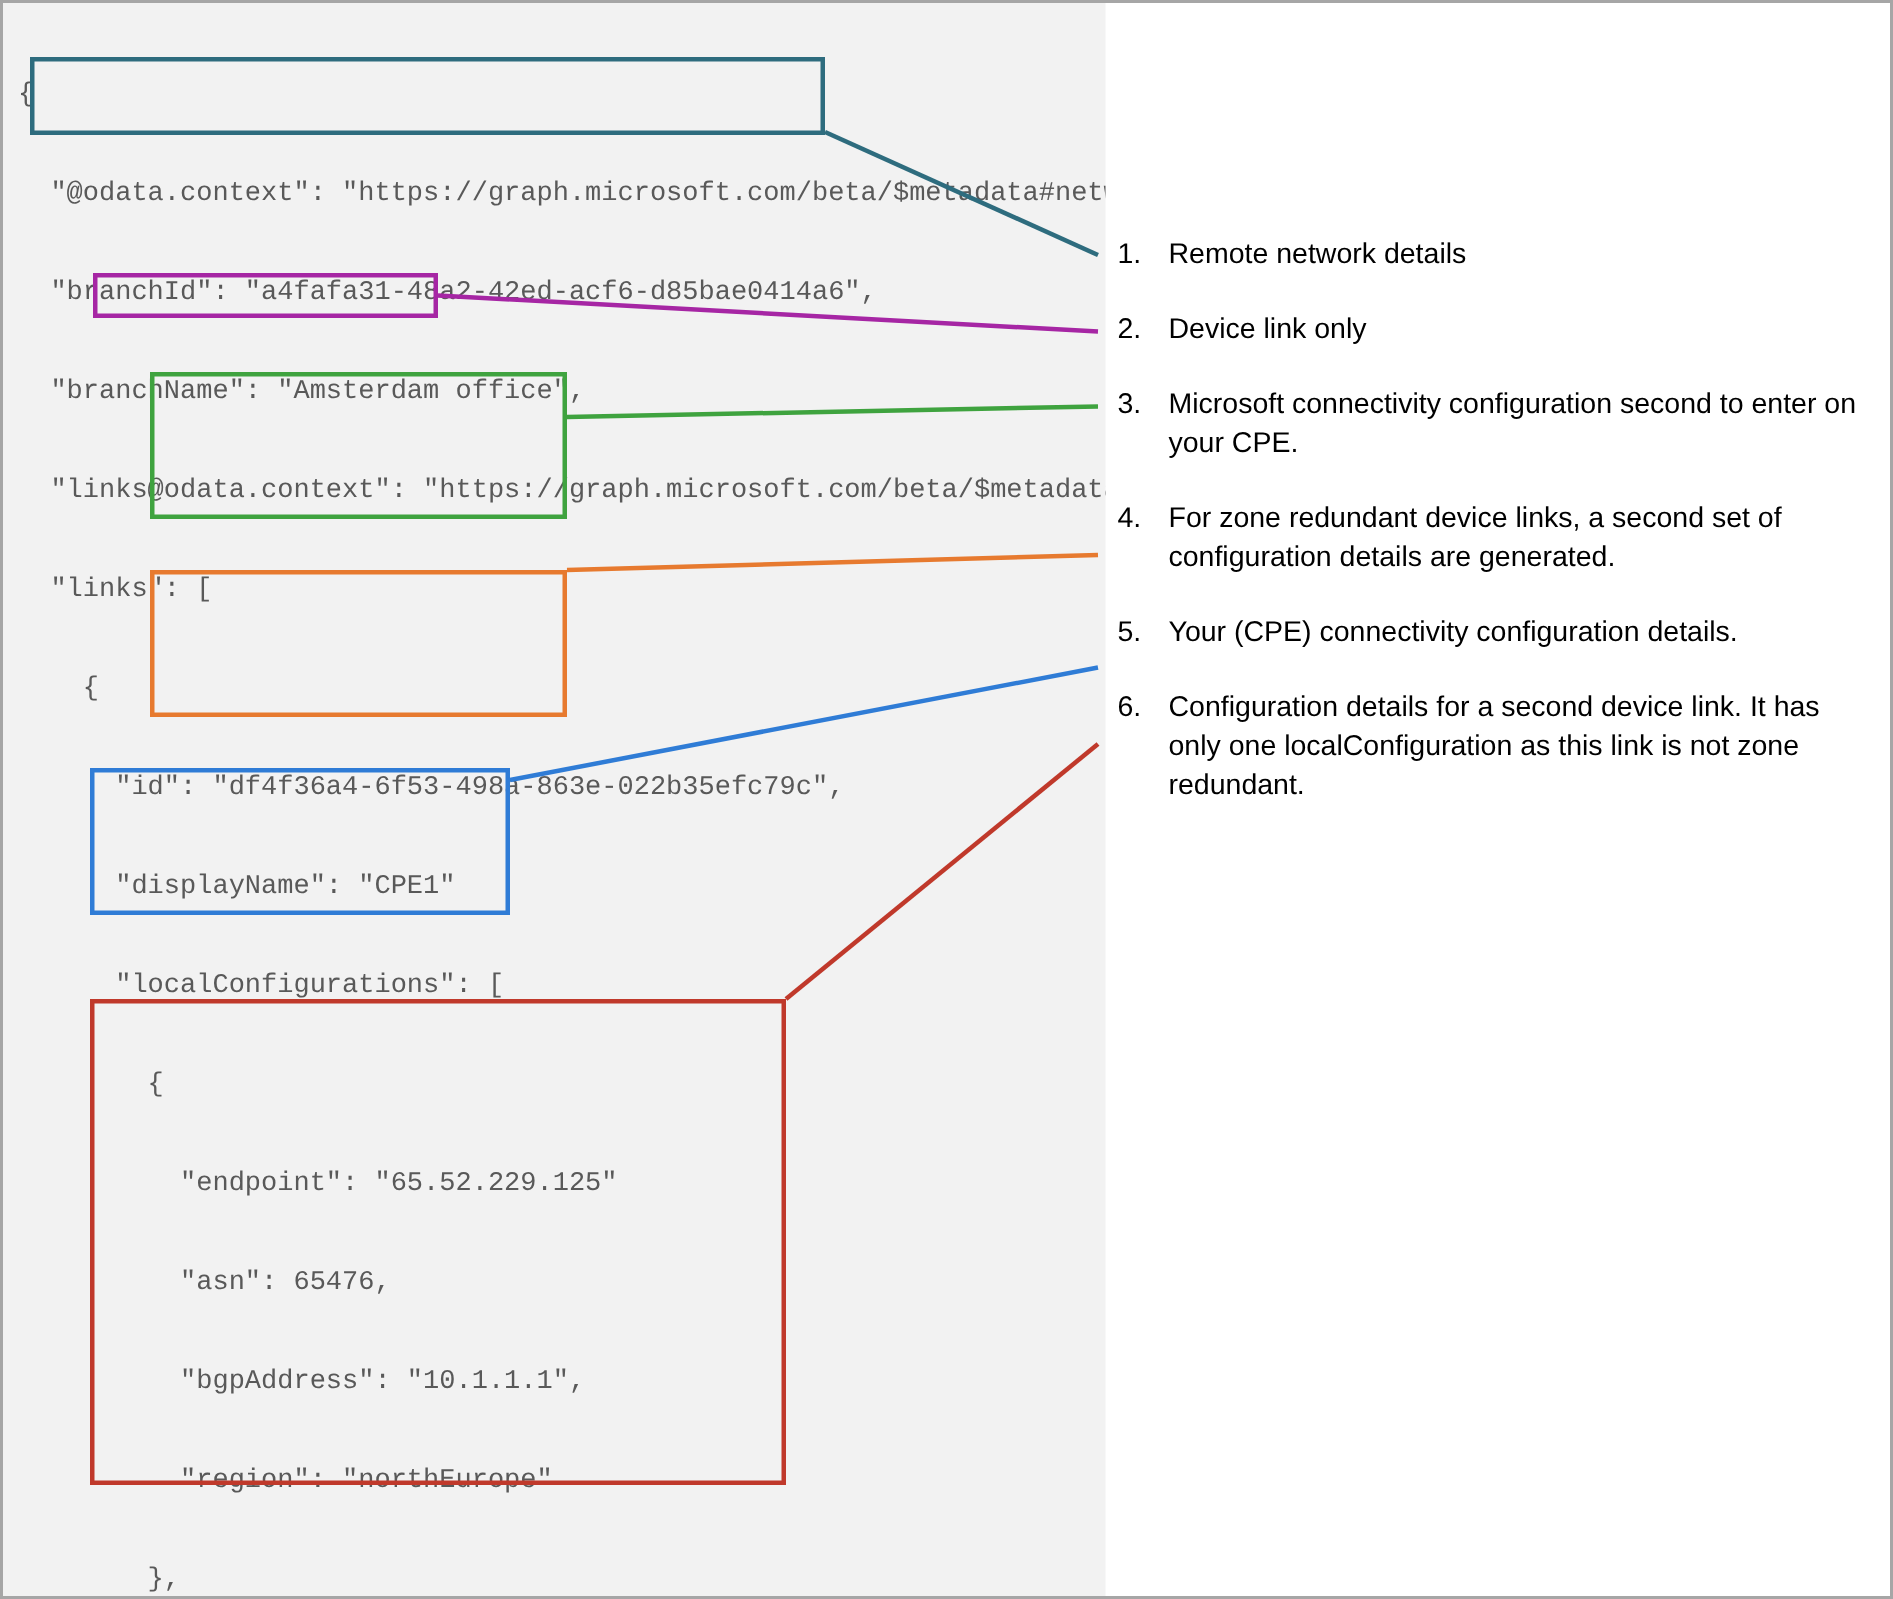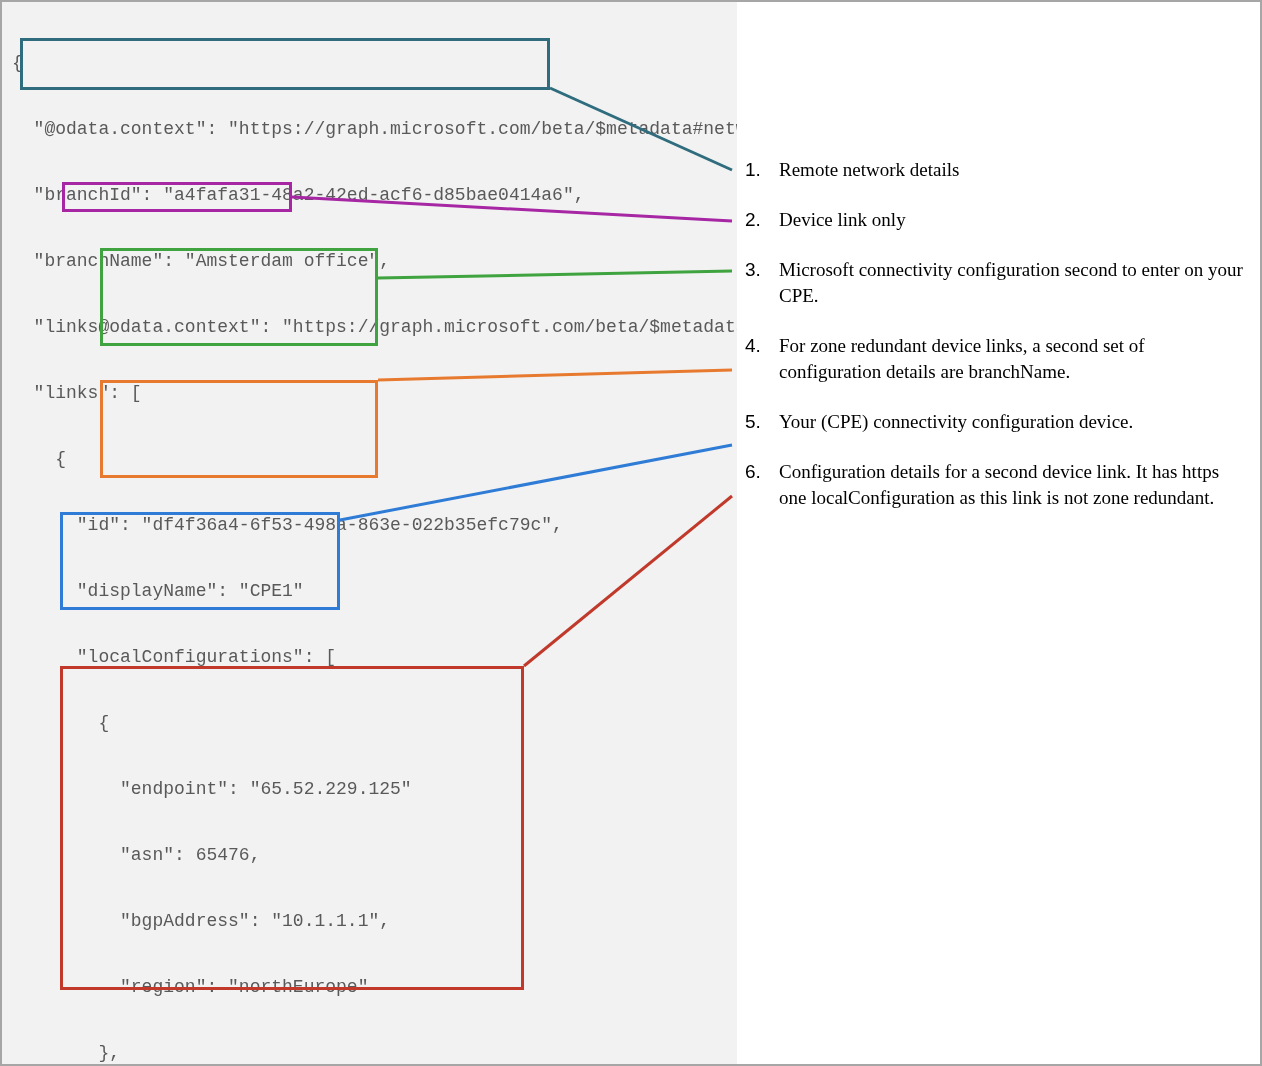--- a/index.html
+++ b/index.html
@@ -52,21 +52,20 @@
     display: flex;
     align-items: flex-start;
     margin-bottom: 24px;
   }
   .legend-num {
     width: 34px;
     flex: 0 0 34px;
   }
   .legend-text {
     flex: 1 1 auto;
-    font-family: Liberation Serif, serif;
   }
   .overlay {
     position: absolute;
     left: 0; top: 0; right: 0; bottom: 0;
     pointer-events: none;
   }
   .box {
     position: absolute;
     box-sizing: border-box;
     background: transparent;
@@ -149,29 +148,29 @@
     <div class="legend-item">
       <div class="legend-num">2.</div>
       <div class="legend-text">Device link only</div>
     </div>
     <div class="legend-item">
       <div class="legend-num">3.</div>
       <div class="legend-text">Microsoft connectivity configuration second to enter on your CPE.</div>
     </div>
     <div class="legend-item">
       <div class="legend-num">4.</div>
-      <div class="legend-text">For zone redundant device links, a second set of configuration details are branchName.</div>
+      <div class="legend-text">For zone redundant device links, a second set of configuration details are generated.</div>
     </div>
     <div class="legend-item">
       <div class="legend-num">5.</div>
-      <div class="legend-text">Your (CPE) connectivity configuration device.</div>
+      <div class="legend-text">Your (CPE) connectivity configuration details.</div>
     </div>
     <div class="legend-item">
       <div class="legend-num">6.</div>
-      <div class="legend-text">Configuration details for a second device link. It has https one localConfiguration as this link is not zone redundant.</div>
+      <div class="legend-text">Configuration details for a second device link. It has only one localConfiguration as this link is not zone redundant.</div>
     </div>
   </div>
 
   <div class="overlay">
     <div id="box-teal" class="box b-teal" style="left: 18px; top: 36px; width: 530px; height: 52px;"></div>
     <div id="box-purple" class="box b-purple" style="left: 60px; top: 180px; width: 230px; height: 30px;"></div>
     <div id="box-green" class="box b-green" style="left: 98px; top: 246px; width: 278px; height: 98px;"></div>
     <div id="box-orange" class="box b-orange" style="left: 98px; top: 378px; width: 278px; height: 98px;"></div>
     <div id="box-blue" class="box b-blue" style="left: 58px; top: 510px; width: 280px; height: 98px;"></div>
     <div id="box-red" class="box b-red" style="left: 58px; top: 664px; width: 464px; height: 324px;"></div>

